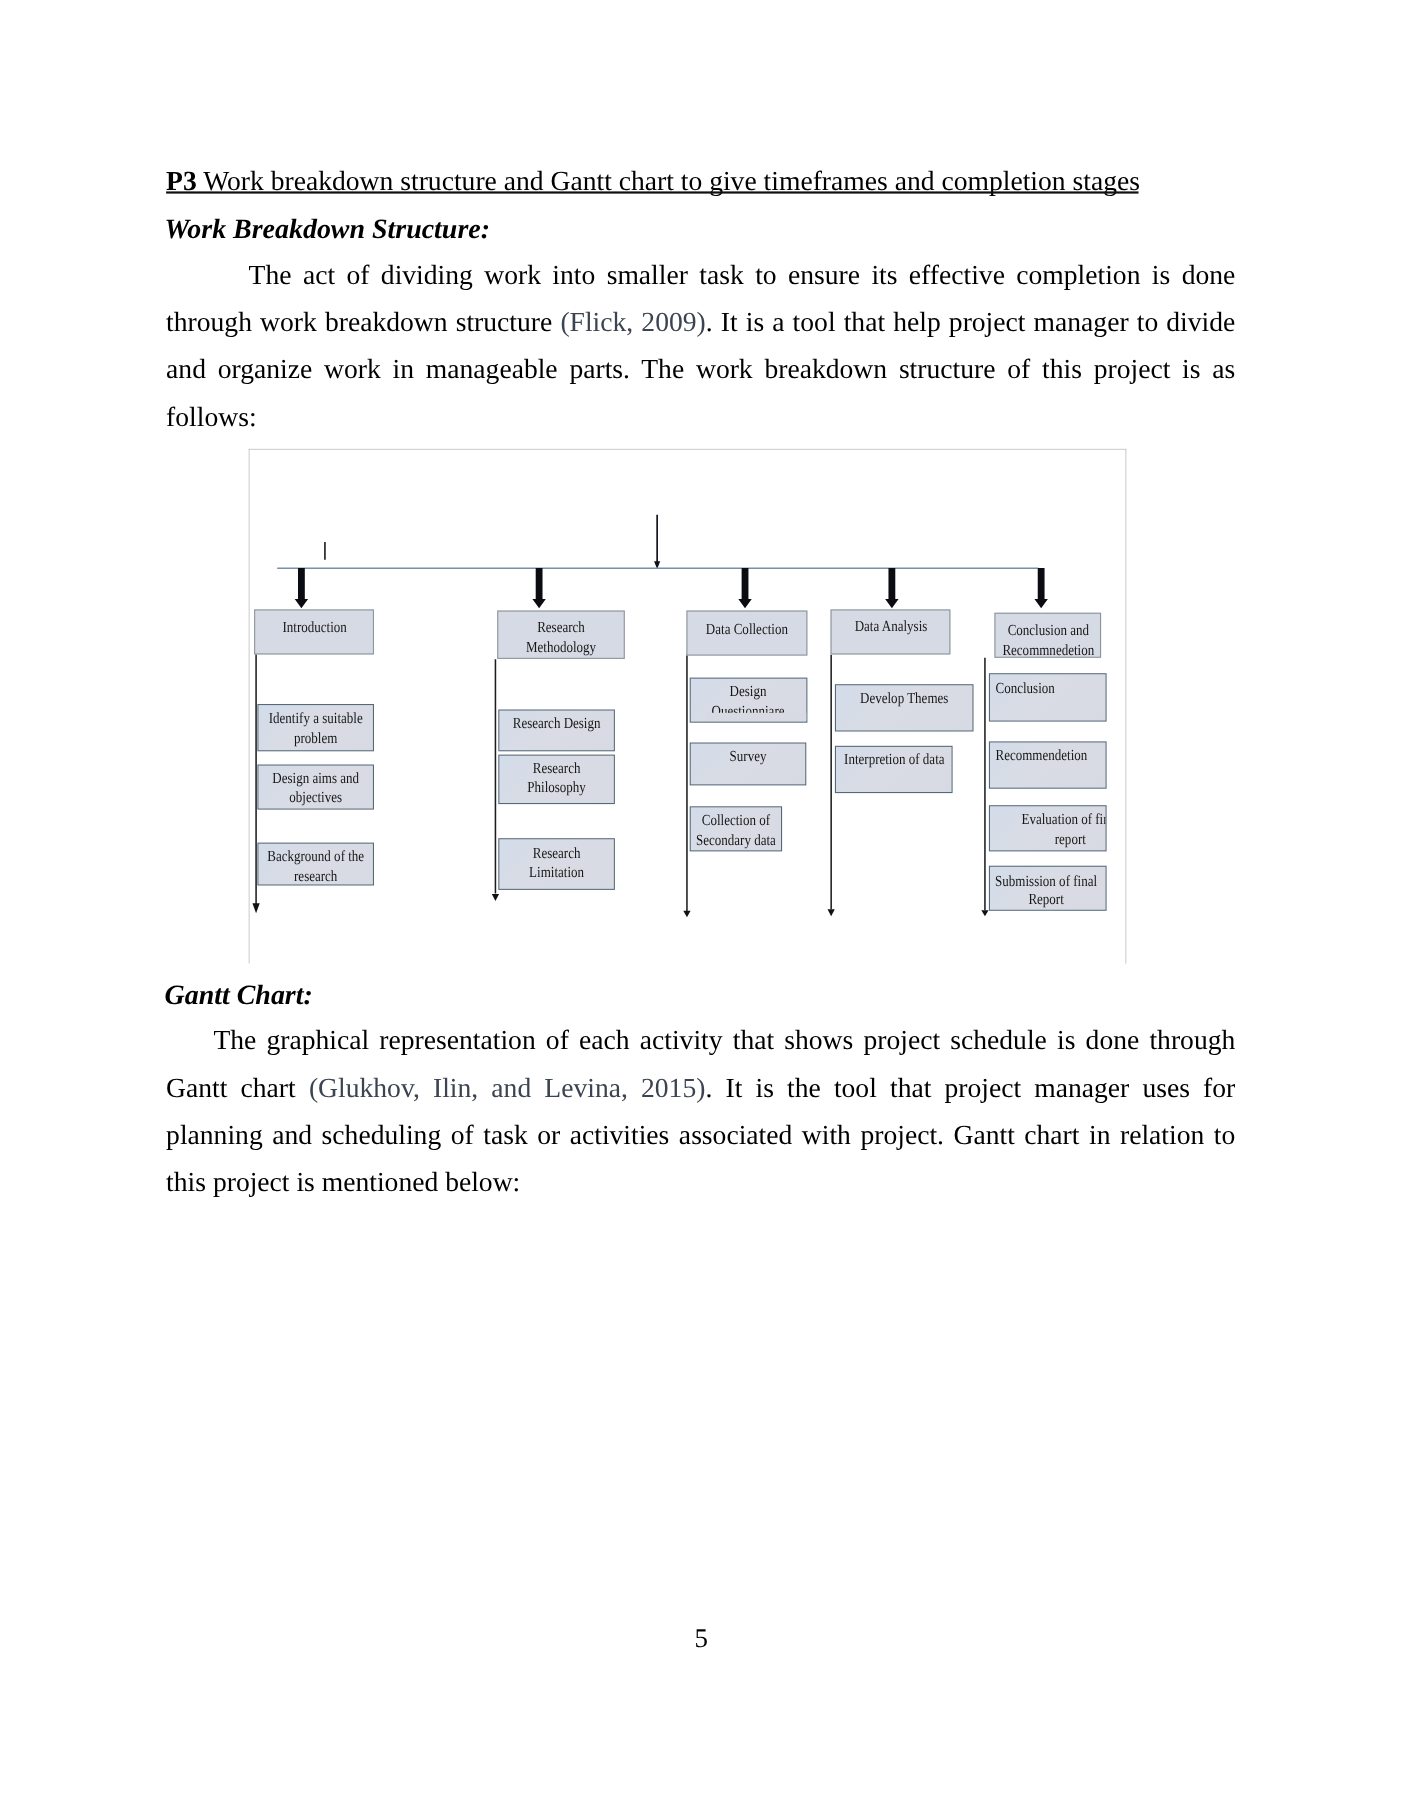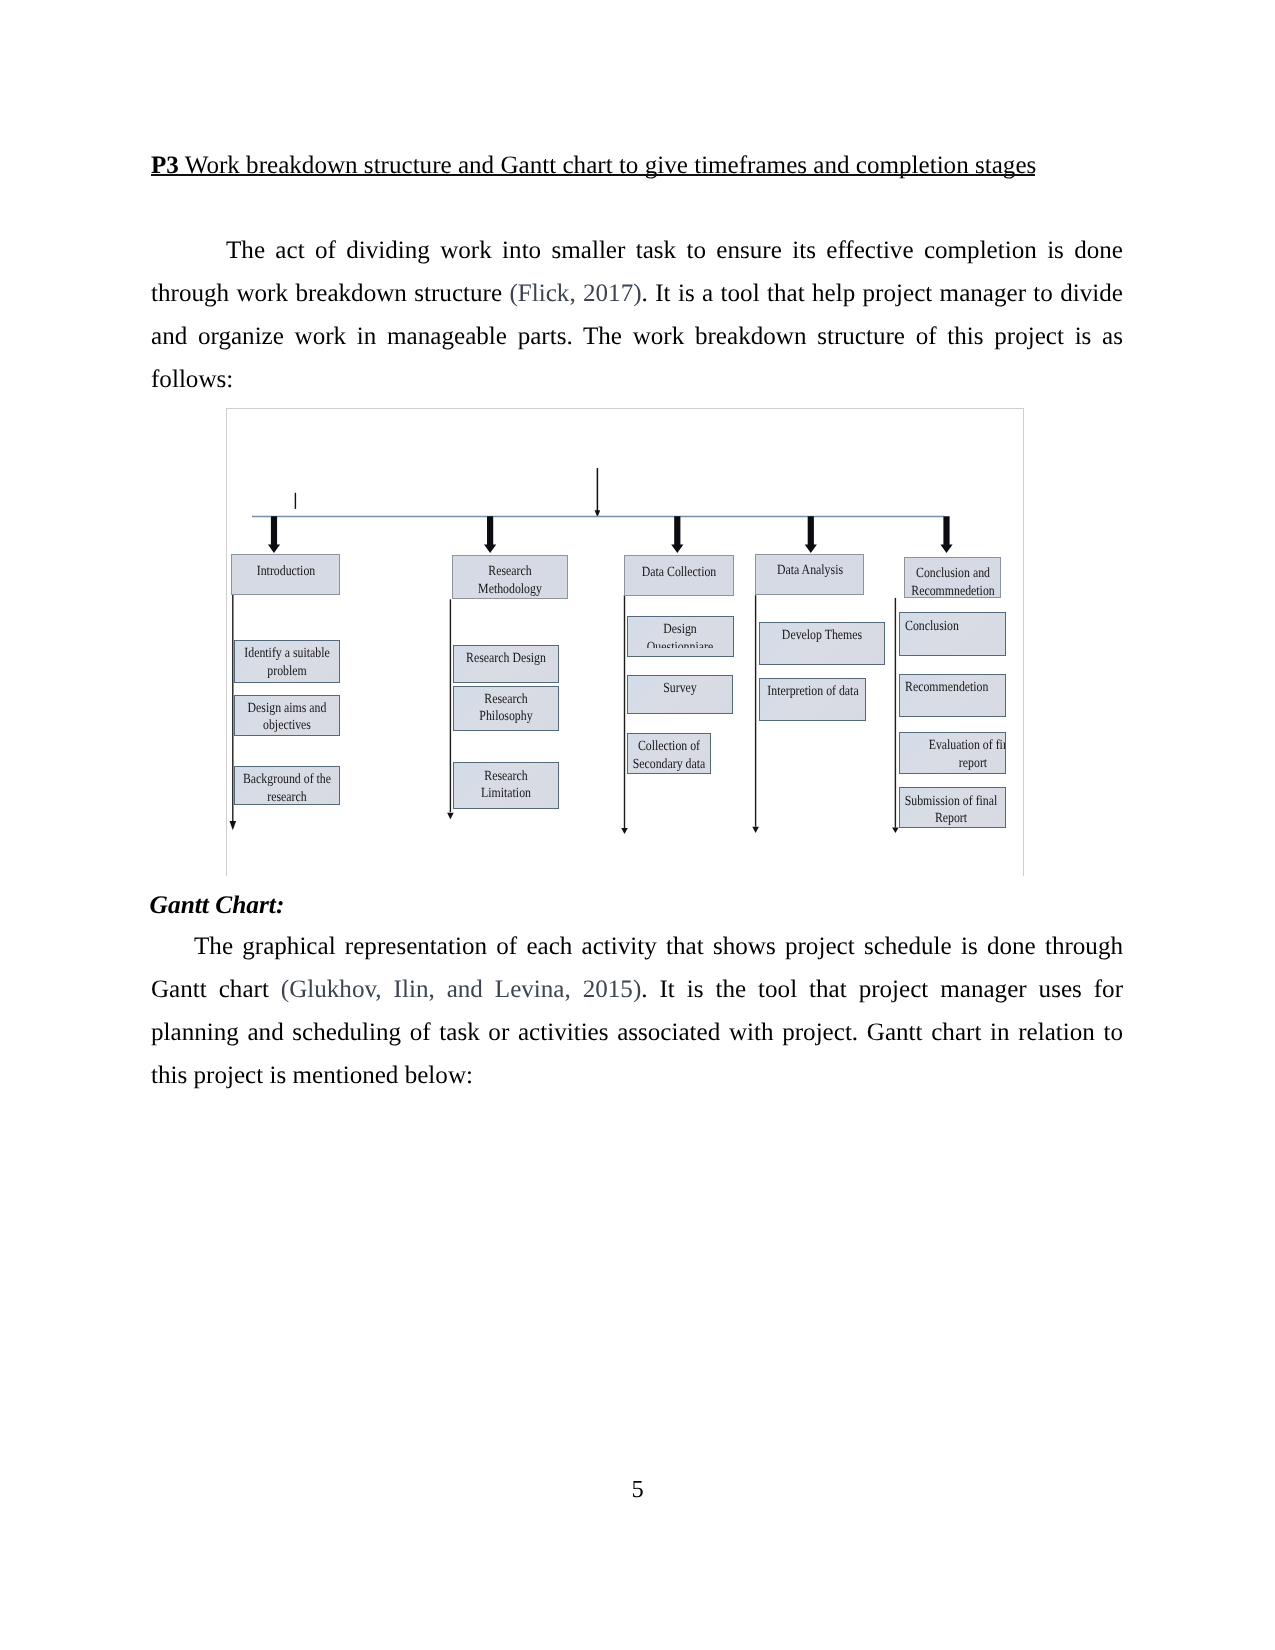--- a/index.html
+++ b/index.html
@@ -84,22 +84,23 @@
 </style>
 </head>
 <body>
 
 <div class="page">
 
   <div class="heading"><b>P3</b><span> Work breakdown structure and Gantt chart to give timeframes and completion stages</span></div>
 
   <div class="heading-underline"></div>
 
-
-  <div class="para" id="para1"><span class="indent"></span><span>The act of dividing work into smaller task to ensure its effective completion is done through work breakdown structure </span><span class="cite">(Flick, 2017)</span><span>. It is a tool that help project manager to divide and organize work in manageable parts. The work breakdown structure of this project is as follows:</span></div>
+  <div class="subheading" id="sub1">Work Breakdown Structure:</div>
+
+  <div class="para" id="para1"><span class="indent"></span><span>The act of dividing work into smaller task to ensure its effective completion is done through work breakdown structure </span><span class="cite">(Flick, 2009)</span><span>. It is a tool that help project manager to divide and organize work in manageable parts. The work breakdown structure of this project is as follows:</span></div>
 
   <div class="diagram-frame"></div>
   <div class="diagram">
 
     <svg width="797" height="468" viewBox="0 0 797 468">
 
       <line x1="371.4" y1="60" x2="371.4" y2="105" stroke="#0f0f17" stroke-width="1.5"></line>
       <path d="M371.4 109.3 L368.6 102.3 L374.2 102.3 Z" fill="#0f0f17"></path>
 
       <line x1="26" y1="108.6" x2="718" y2="108.6" stroke="#7590ab" stroke-width="1.5"></line>

